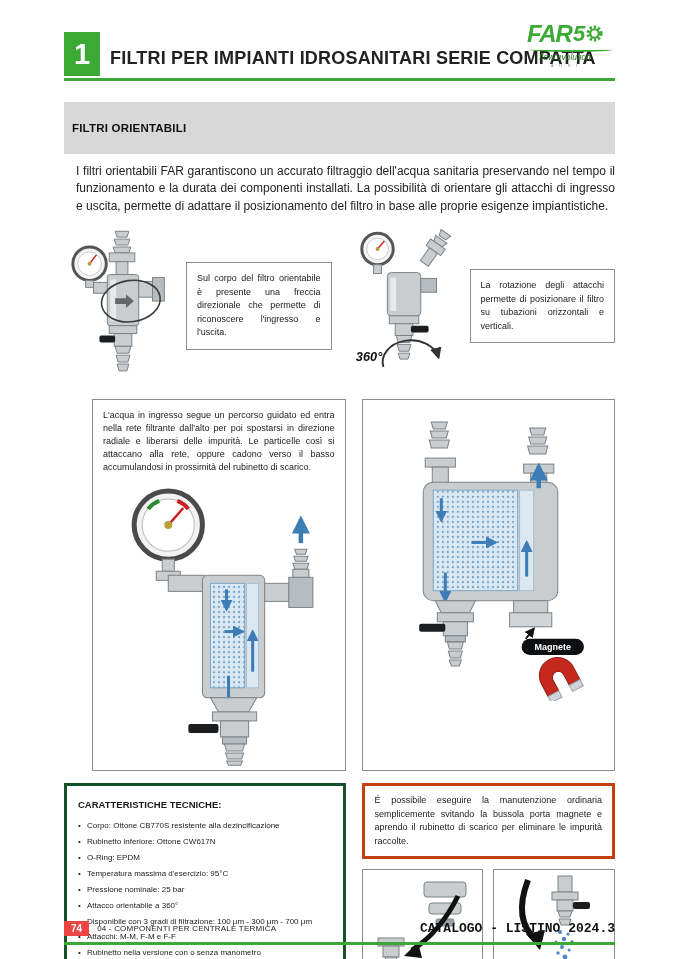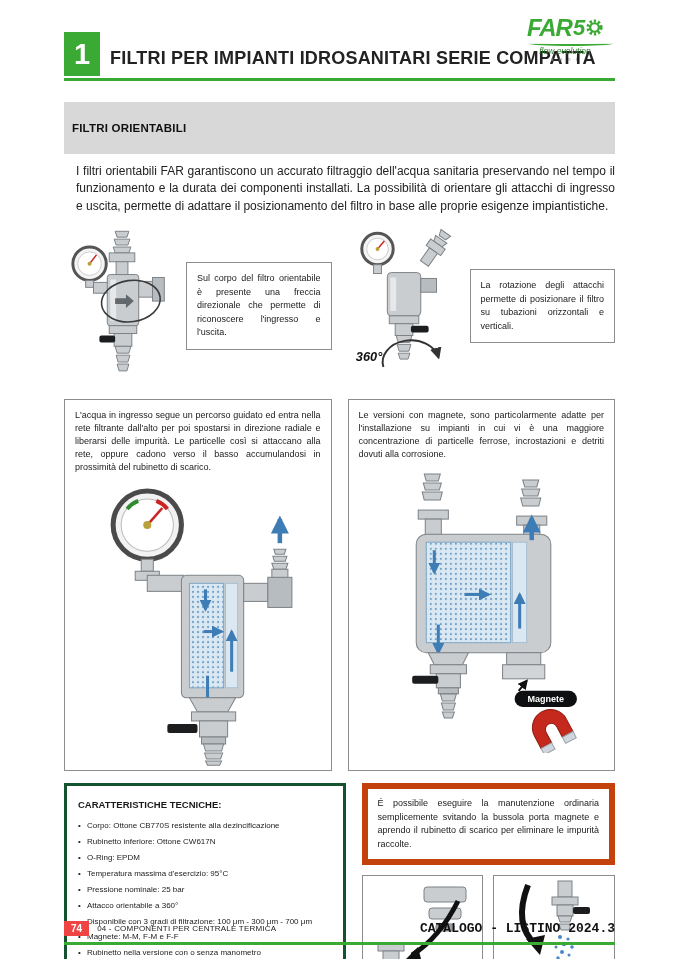--- a/index.html
+++ b/index.html
@@ -5,21 +5,21 @@
   * { margin:0; padding:0; box-sizing:border-box; }
   html,body { background:#ececec; font-family:"Liberation Sans", sans-serif; }
   .page { position:relative; width:678px; height:959px; margin:0 auto; background:#fff;
           padding:30px 63px 0 64px; color:#1a1a1a; overflow:hidden; }
 
   
   .header { position:relative; display:flex; align-items:flex-end; gap:10px; height:46px; }
   .chapter-num { width:36px; height:44px; background:#3aaa35; color:#fff; font-size:29px;
                  font-weight:bold; display:flex; align-items:center; justify-content:center; }
   .page-title { font-size:18px; font-weight:bold; color:#222; padding-bottom:7px; letter-spacing:.2px; }
-  .logo { position:absolute; right:0; bottom:14px; width:100px; text-align:center; line-height:1; }
+  .logo { position:absolute; right:0; bottom:8px; width:100px; text-align:center; line-height:1; }
   .logo-row { display:flex; align-items:center; justify-content:center; gap:1px; }
   .logo-far { color:#3aaa35; font-weight:bold; font-style:italic; font-size:24px; letter-spacing:-1px; }
   .logo-five { color:#3aaa35; font-weight:bold; font-style:italic; font-size:22px; }
   .swoosh { height:5px; border-bottom:2px solid #3aaa35; border-radius:50%; margin:1px 2px 1px 14px; }
   .logo-tag { font-style:italic; font-size:8.5px; color:#2e7d2b; }
   .logo-anni { font-size:5px; letter-spacing:2px; color:#888; margin-top:2px; }
   .green-rule { height:3px; background:#3aaa35; margin-top:2px; }
 
   
   .section-bar { margin-top:21px; background:#d8d8d8; padding:20px 8px; font-weight:bold;
@@ -27,33 +27,33 @@
   .intro { margin-top:9px; font-size:12px; line-height:1.45; text-align:justify; color:#222;margin-left:12px; }
 
   
   .row { display:flex; gap:16px; }
   .feature-row { margin-top:8px; height:166px; }
   .feature { flex:1; display:flex; align-items:center; gap:4px; }
   .feature svg { width:118px; height:160px; flex:none; }
   .note-box { flex:1; border:1px solid #8c8c8c; padding:9px 10px; font-size:9px;
               line-height:1.5; text-align:justify; background:#fff; }
 
-  .diagram-row { margin-top:10px; }
+  .diagram-row { margin-top:10px;margin-left:28px; }
   .dbox { flex:1; height:372px; border:1px solid #8c8c8c; padding:9px 10px; background:#fff; }
   .dbox p { font-size:9px; line-height:1.45; text-align:justify; }
   .dbox svg.big { display:block; margin:4px auto 0; width:226px; height:288px; }
 
   .bottom-row { margin-top:12px; }
   .tech-box { flex:1; height:200px; border:3px solid #14532d; padding:13px 11px; background:#fff; }
   .tech-box h3 { font-size:9.5px; font-weight:bold; margin-bottom:11px; }
   .tech-box ul { list-style:none; }
   .tech-box li { font-size:8px; line-height:1.3; margin-bottom:5.5px; padding-left:9px; position:relative; color:#222; }
   .tech-box li::before { content:"•"; position:absolute; left:0; }
   .right-col { flex:1; display:flex; flex-direction:column; }
-  .maint-note { border:6px solid #c2410c; padding:8px 10px; font-size:9px; line-height:1.5;
+  .maint-note { border:3px solid #c2410c; padding:8px 10px; font-size:9px; line-height:1.5;
                 text-align:justify; background:#fff; }
   .maint-imgs { display:flex; gap:10px; margin-top:10px; flex:1; }
   .mbox { flex:1; border:1px solid #8c8c8c; display:flex; align-items:center; justify-content:center; background:#fff; }
   .mbox svg { width:112px; height:110px; }
 
   
   .footer { position:absolute; left:64px; right:63px; bottom:14px; }
   .footer-row { display:flex; align-items:center; gap:8px; padding-bottom:6px; border-bottom:3px solid #3aaa35; }
   .page-num { background:#ef4444; color:#fff; font-weight:bold; font-size:10px; padding:2px 7px; }
   .footer-left { font-size:8px; color:#222; letter-spacing:.2px; }
@@ -219,21 +219,20 @@
         <rect x="116" y="257" width="24" height="7" class="metal2"></rect>
         <g class="metal">
           <path d="M118,264 h20 l-2,7 h-16 z"></path>
             <path d="M119,273 h18 l-2,6 h-14 z"></path>
             <path d="M120,281 h16 l-2,4 h-12 z"></path>
         </g>
       </svg>
     </div>
 
     <div class="dbox">
-      <p>Le versioni con magnete, sono particolarmente adatte per l'installazione su impianti in cui vi è una maggiore concentrazione di particelle ferrose, incrostazioni e detriti dovuti alla corrosione.</p>
       <svg class="big" viewBox="0 0 225 285">
         <defs>
           <pattern id="meshB" width="5" height="5" patternUnits="userSpaceOnUse">
             <rect width="5" height="5" fill="#d9e8f2"></rect>
               <circle cx="2.5" cy="2.5" r="1" fill="#6b9cc7"></circle>
           </pattern>
           <marker id="arrB" viewBox="0 0 10 10" refX="8" refY="5" markerWidth="4" markerHeight="4" orient="auto">
             <path d="M0,0 L10,5 L0,10 z" fill="#3e7cb5"></path>
           </marker>
           <marker id="arrK" viewBox="0 0 10 10" refX="8" refY="5" markerWidth="5" markerHeight="5" orient="auto">
@@ -293,21 +292,21 @@
     <div class="tech-box">
       <h3>CARATTERISTICHE TECNICHE:</h3>
       <ul>
           <li>Corpo: Ottone CB770S resistente alla dezincificazione</li>
           <li>Rubinetto inferiore: Ottone CW617N</li>
           <li>O-Ring: EPDM</li>
           <li>Temperatura massima d'esercizio: 95°C</li>
           <li>Pressione nominale: 25 bar</li>
           <li>Attacco orientabile a 360°</li>
           <li>Disponibile con 3 gradi di filtrazione: 100 μm - 300 μm - 700 μm</li>
-          <li>Magnete: M-M, F-M e F-F</li>
+          <li>Attacchi: M-M, F-M e F-F</li>
           <li>Rubinetto nella versione con o senza manometro</li>
         </ul>
     </div>
 
     <div class="right-col">
       <div class="maint-note">É possibile eseguire la manutenzione ordinaria semplicemente svitando la bussola porta magnete e aprendo il rubinetto di scarico per eliminare le impurità raccolte.</div>
       <div class="maint-imgs">
         <div class="mbox">
           <svg viewBox="0 0 112 108">
             <rect x="58" y="10" width="42" height="15" rx="3" class="metal"></rect>

